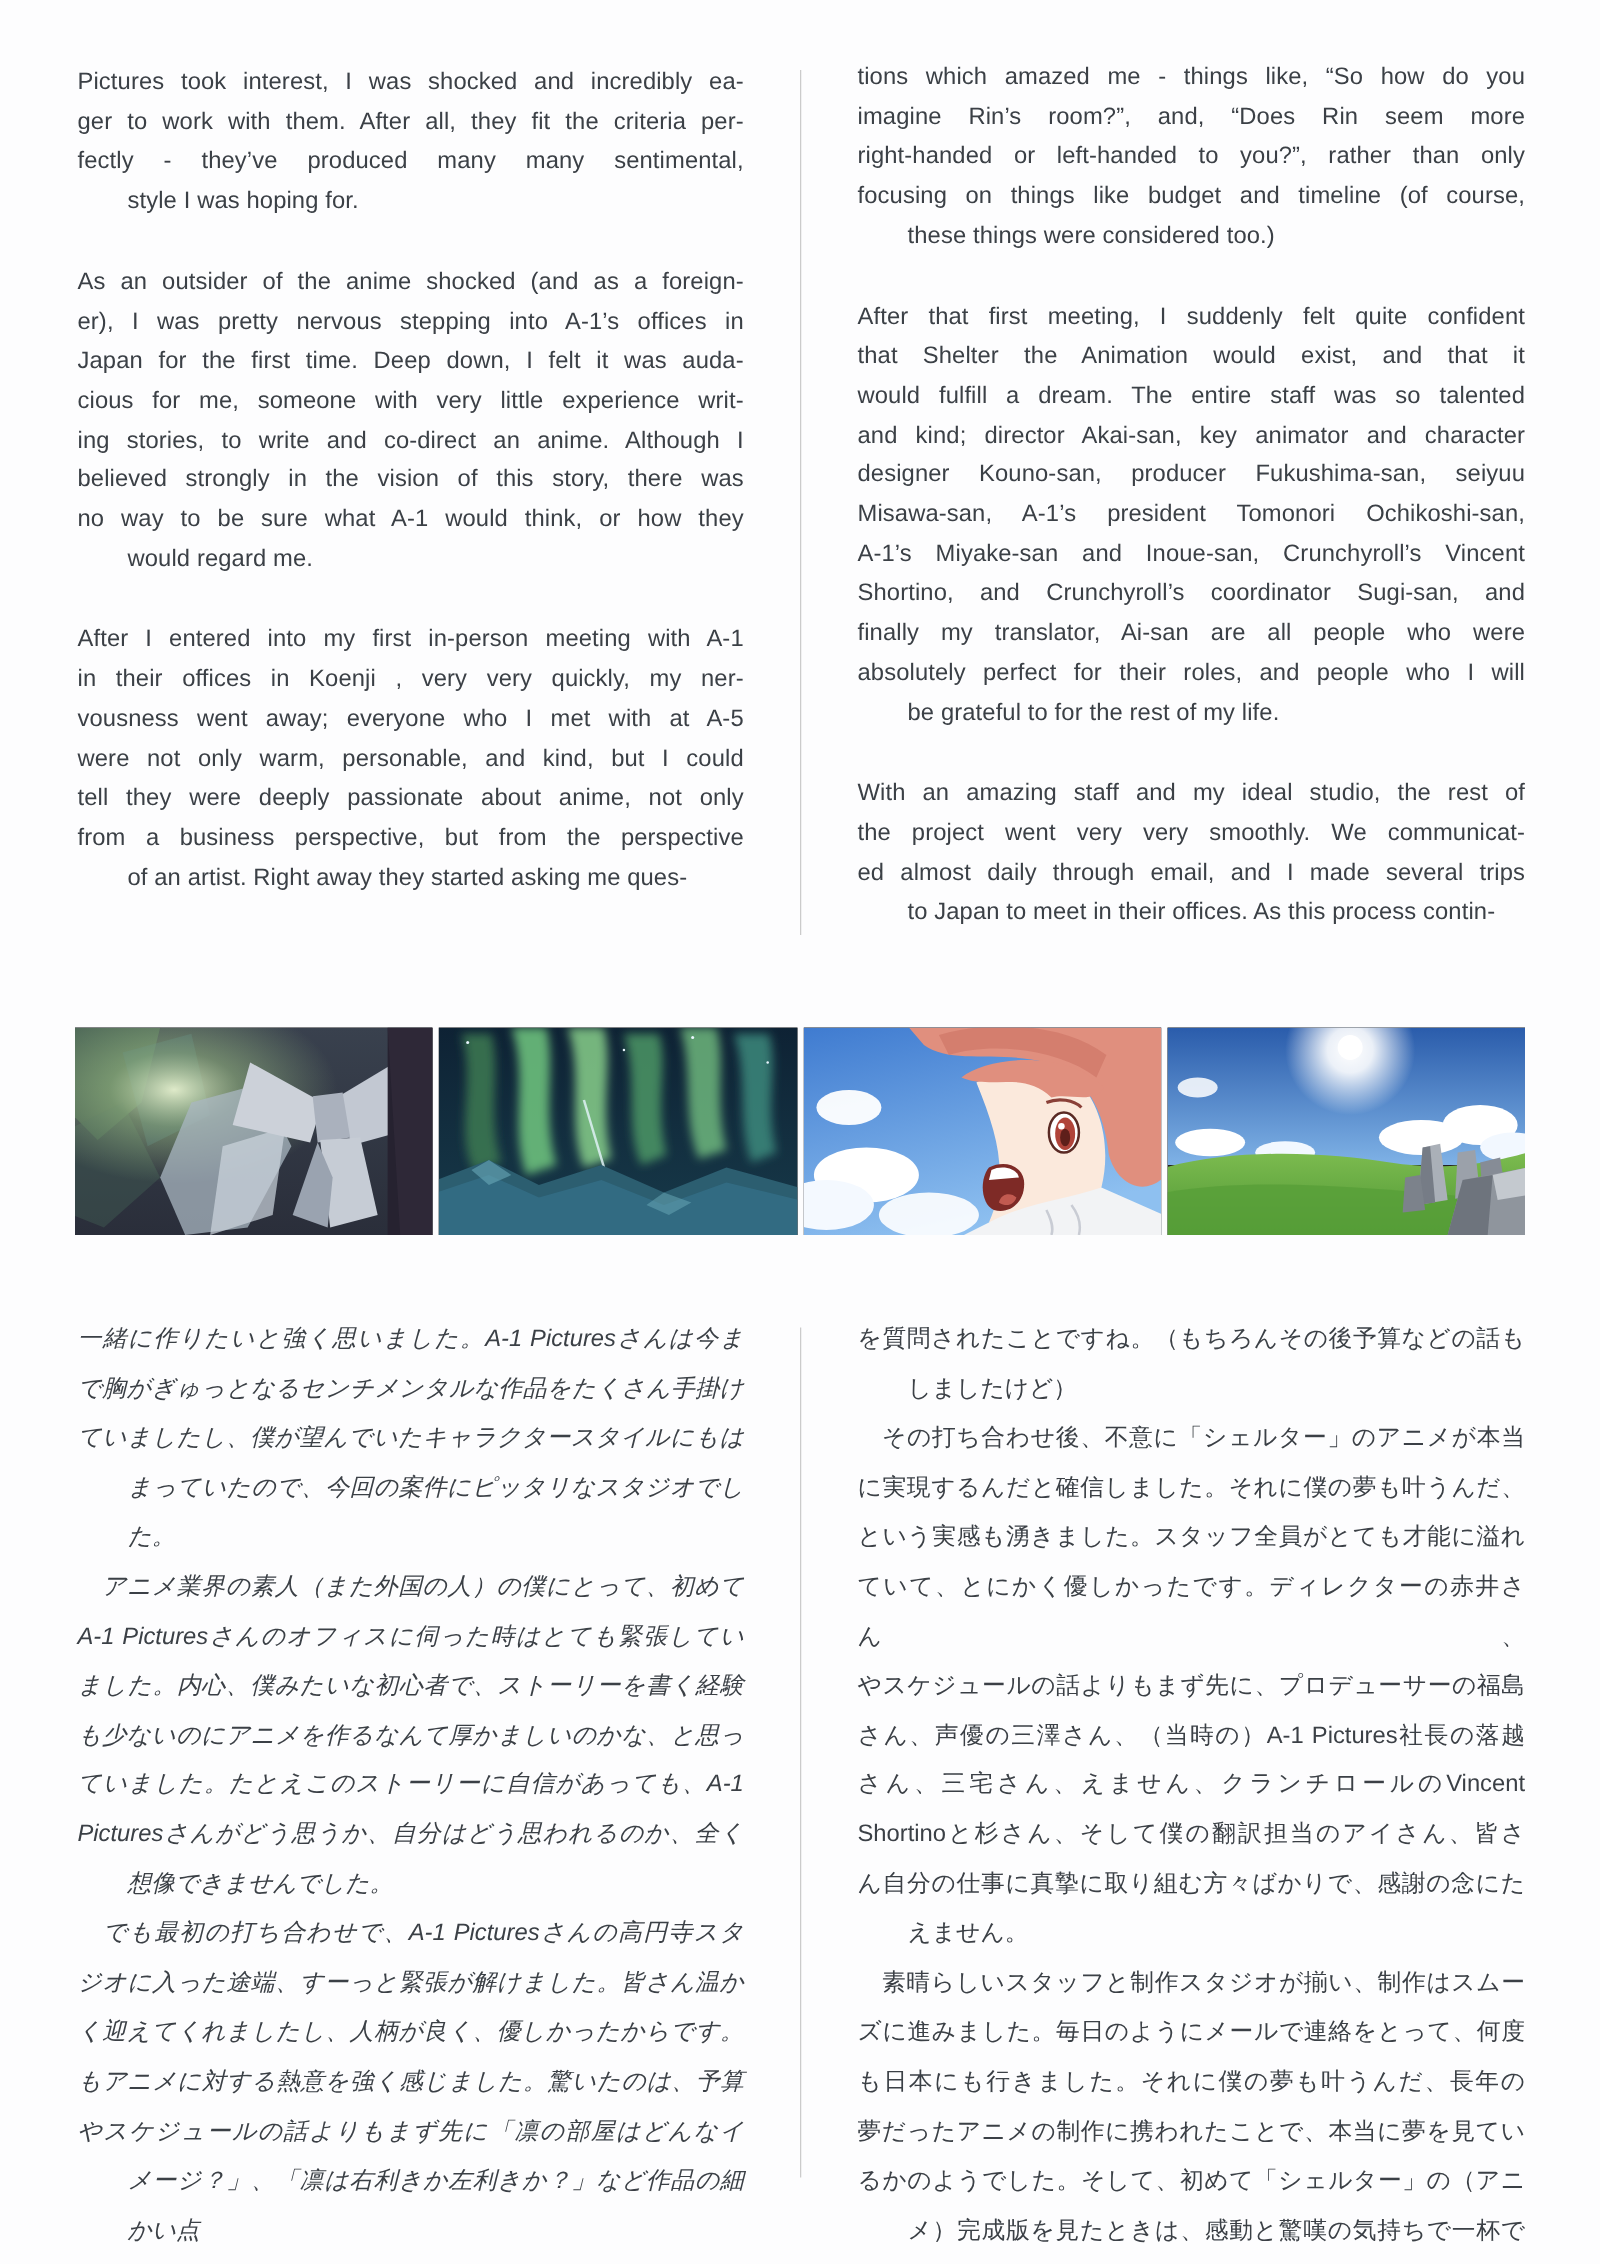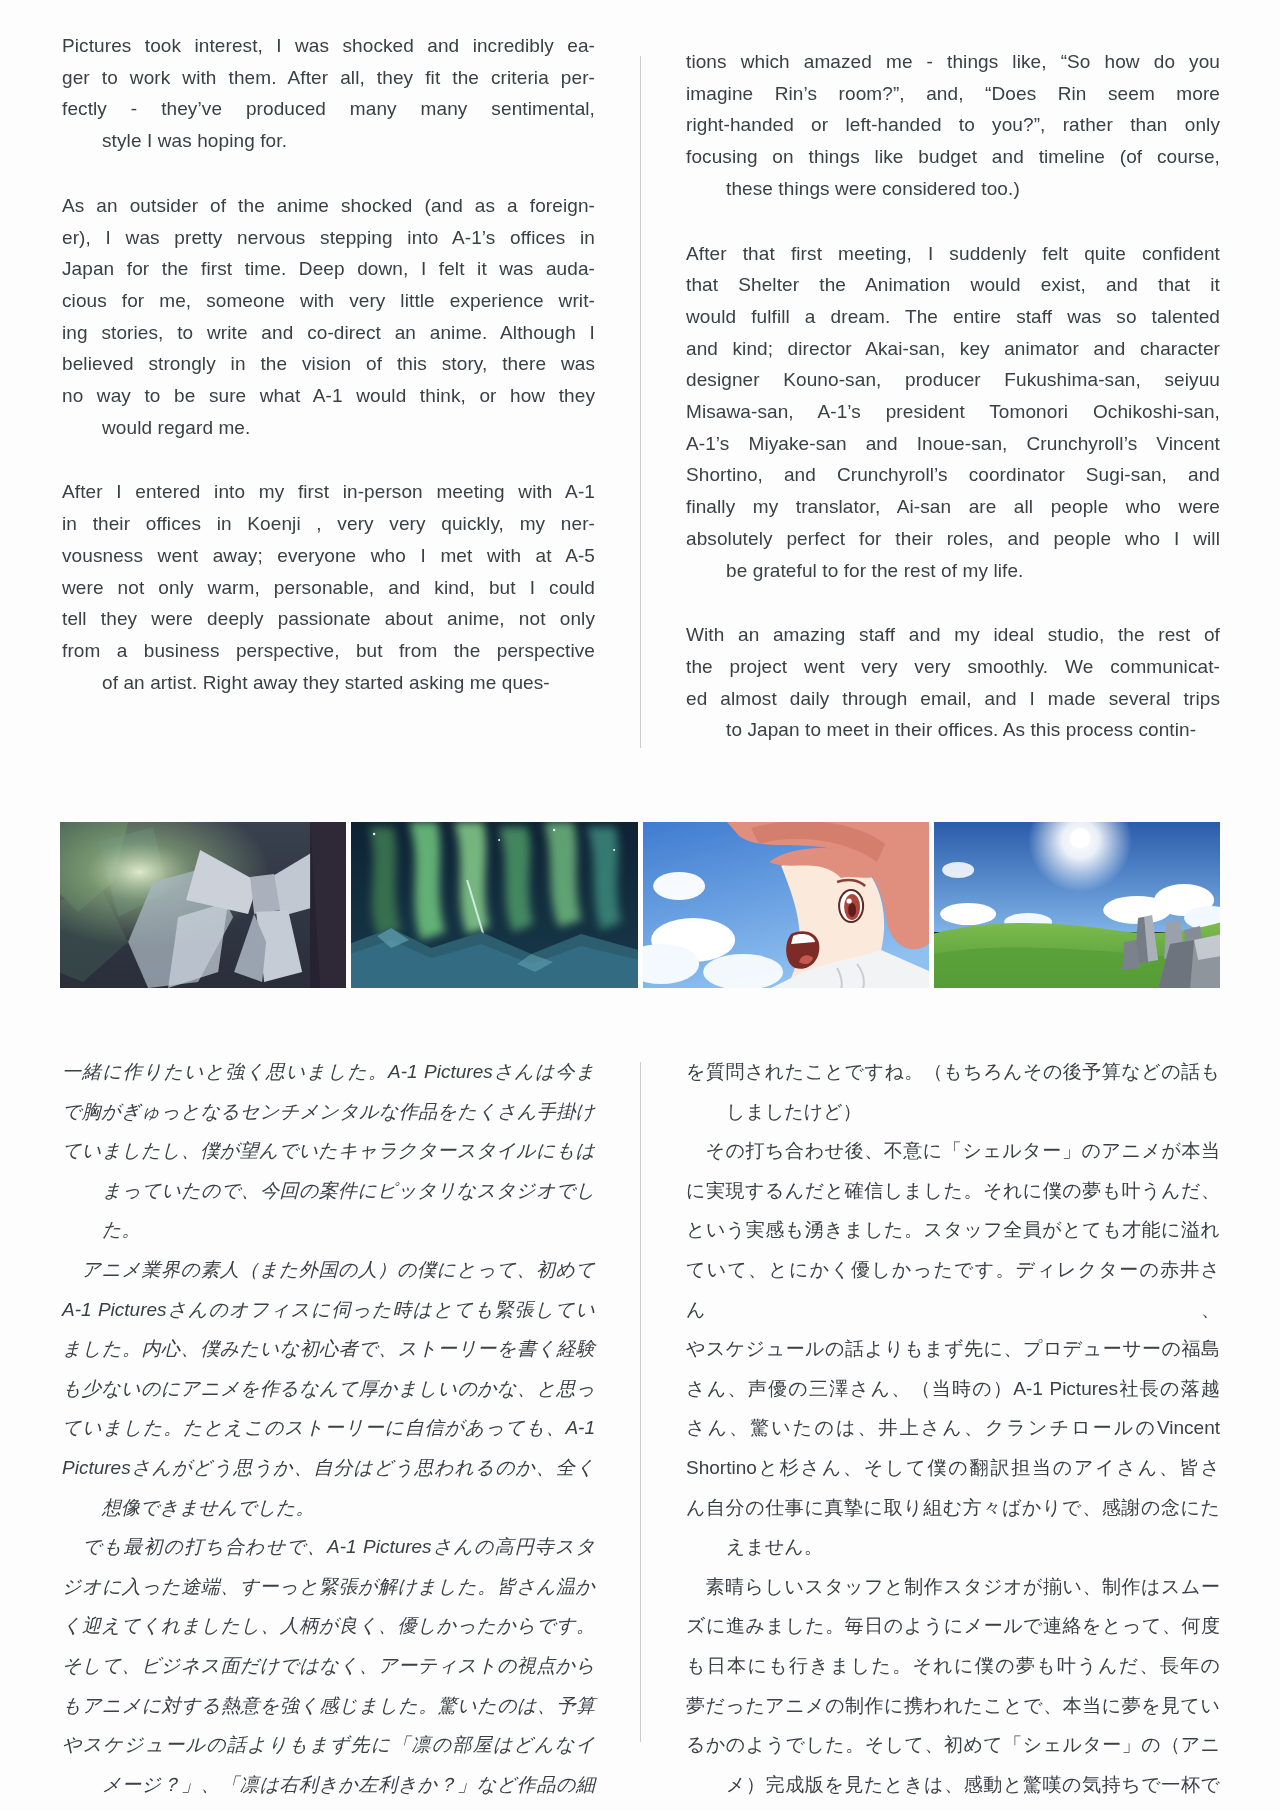--- a/index.html
+++ b/index.html
@@ -20,21 +20,21 @@
   .divider{position:absolute;width:1px;background:#cbcbcb;}
   .gallery{position:absolute;left:60px;top:822px;width:1160px;height:166px;display:flex;gap:5px;}
   .gallery .panel{flex:1 1 0;height:166px;overflow:hidden;background:#222;}
   .gallery svg{display:block;width:100%;height:100%;}
 </style>
 </head>
 <body>
 
 <div class="page">
 
-  <div class="col en" style="left:62px;top:30px;width:533px;">
+  <div class="col en" style="left:62px;top:50px;width:533px;">
       <div class="para">
         <div class="line">Pictures took interest, I was shocked and incredibly ea-</div>
         <div class="line">ger to work with them. After all, they fit the criteria per-</div>
         <div class="line">fectly - they’ve produced many many sentimental,</div>
         <div class="line last">style I was hoping for.</div>
       </div>
       <div class="para">
         <div class="line">As an outsider of the anime shocked (and as a foreign-</div>
         <div class="line">er), I was pretty nervous stepping into A-1’s offices in</div>
         <div class="line">Japan for the first time. Deep down, I felt it was auda-</div>
@@ -234,42 +234,41 @@
         <div class="line">ました。内心、僕みたいな初心者で、ストーリーを書く経験</div>
         <div class="line">も少ないのにアニメを作るなんて厚かましいのかな、と思っ</div>
         <div class="line">ていました。たとえこのストーリーに自信があっても、A-1</div>
         <div class="line">Picturesさんがどう思うか、自分はどう思われるのか、全く</div>
         <div class="line last">想像できませんでした。</div>
       </div>
       <div class="para">
         <div class="line">　でも最初の打ち合わせで、A-1 Picturesさんの高円寺スタ</div>
         <div class="line">ジオに入った途端、すーっと緊張が解けました。皆さん温か</div>
         <div class="line">く迎えてくれましたし、人柄が良く、優しかったからです。</div>
-        <div class="line">そして、ビジネス面だけではなく、アーティストの視点から</div>
         <div class="line">もアニメに対する熱意を強く感じました。驚いたのは、予算</div>
         <div class="line">やスケジュールの話よりもまず先に「凛の部屋はどんなイ</div>
         <div class="line last">メージ？」、「凛は右利きか左利きか？」など作品の細かい点</div>
       </div>
     </div>
 
   <div class="divider" style="left:640px;top:1062px;height:680px;"></div>
 
   <div class="col jp" style="left:686px;top:1052px;width:534px;">
       <div class="para">
         <div class="line">を質問されたことですね。（もちろんその後予算などの話も</div>
         <div class="line last">しましたけど）</div>
       </div>
       <div class="para">
         <div class="line">　その打ち合わせ後、不意に「シェルター」のアニメが本当</div>
         <div class="line">に実現するんだと確信しました。それに僕の夢も叶うんだ、</div>
         <div class="line">という実感も湧きました。スタッフ全員がとても才能に溢れ</div>
         <div class="line">ていて、とにかく優しかったです。ディレクターの赤井さん、</div>
         <div class="line">やスケジュールの話よりもまず先に、プロデューサーの福島</div>
         <div class="line">さん、声優の三澤さん、（当時の）A-1 Pictures社長の落越</div>
-        <div class="line">さん、驚いたのは、井上さん、クランチロールのVincent</div>
+        <div class="line">さん、三宅さん、えません、クランチロールのVincent</div>
         <div class="line">Shortinoと杉さん、そして僕の翻訳担当のアイさん、皆さ</div>
         <div class="line">ん自分の仕事に真摯に取り組む方々ばかりで、感謝の念にた</div>
         <div class="line last">えません。</div>
       </div>
       <div class="para">
         <div class="line">　素晴らしいスタッフと制作スタジオが揃い、制作はスムー</div>
         <div class="line">ズに進みました。毎日のようにメールで連絡をとって、何度</div>
         <div class="line">も日本にも行きました。それに僕の夢も叶うんだ、長年の</div>
         <div class="line">夢だったアニメの制作に携われたことで、本当に夢を見てい</div>
         <div class="line">るかのようでした。そして、初めて「シェルター」の（アニ</div>

